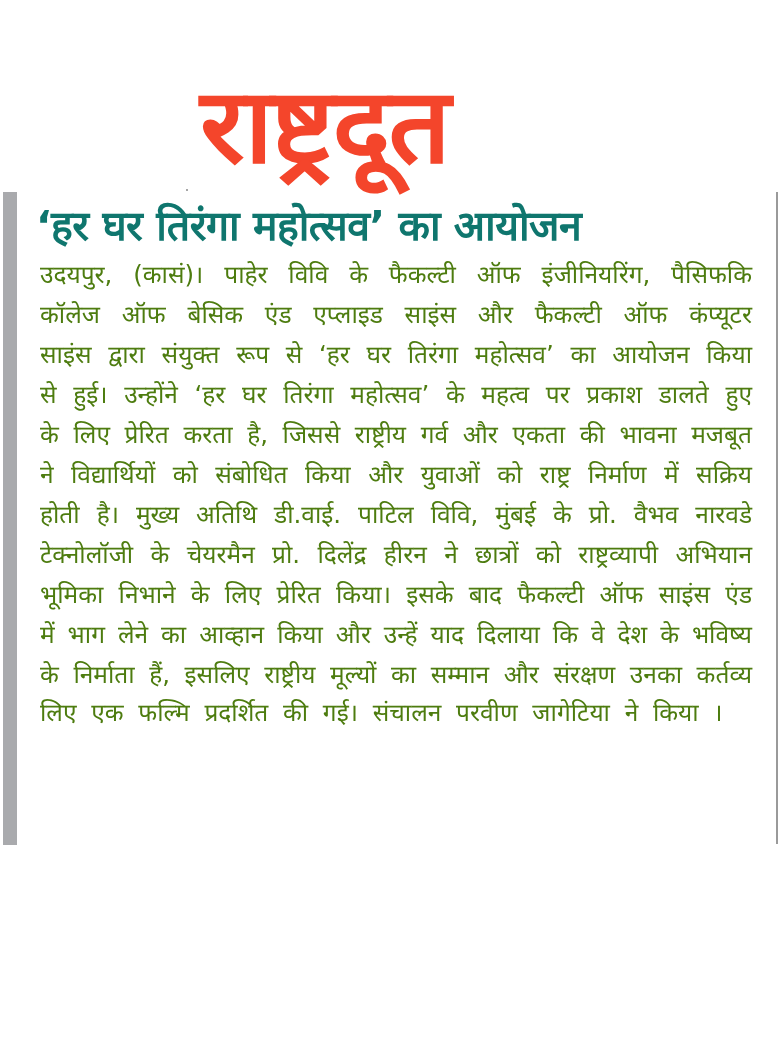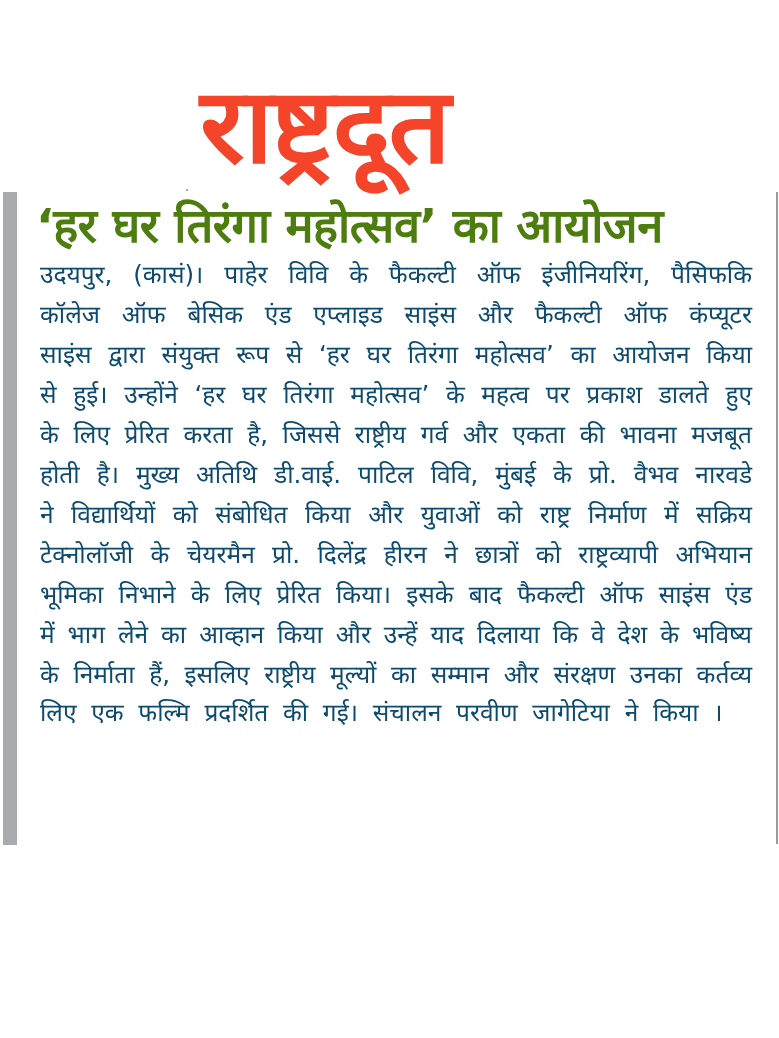--- a/index.html
+++ b/index.html
@@ -2,23 +2,23 @@
 <html><head>
 <meta charset="utf-8">
 <style>
   html, body { margin: 0; padding: 0; background: #ffffff; }
   body { width: 779px; height: 1038px; position: relative; overflow: hidden; font-family: "DejaVu Sans", sans-serif; color: #1a1a1a; }
   .masthead { position: absolute; left: 208px; top: 74px; width: 320px; height: 120px; text-align: left; }
   .masthead span { display: block; font-family: "DejaVu Sans", sans-serif; font-weight: bold; font-size: 104px; line-height: 104px; color: #f4452b; letter-spacing: -2px; transform: scaleX(1.05); }
   .left-bar { position: absolute; left: 3px; top: 192px; width: 14px; height: 653px; background: #a9aaad; }
   .right-rule { position: absolute; left: 776px; top: 192px; width: 1.5px; height: 652px; background: #9a9a9a; }
   .dot { position: absolute; left: 186px; top: 189px; width: 2px; height: 2px; background: #888; border-radius: 1px; }
-  .headline { position: absolute; left: 36px; top: 196px; width: 720px; font-size: 47px; font-weight: bold; line-height: 60px; white-space: nowrap; color: #4d7c0f; letter-spacing: -0.5px; }
+  .headline { position: absolute; left: 36px; top: 196px; width: 720px; font-size: 41px; font-weight: bold; line-height: 60px; white-space: nowrap; color: #0f766e; letter-spacing: -0.5px; }
   .article { position: absolute; left: 40px; top: 255px; width: 712px; }
-  .line { display: block; font-size: 24.5px; line-height: 40px; white-space: nowrap; text-align: justify; text-align-last: justify; color: #0c4a6e; }
+  .line { display: block; font-size: 24.5px; line-height: 40px; white-space: nowrap; text-align: justify; text-align-last: justify; color: #4d7c0f; }
   .line.last { text-align-last: left; font-family: Liberation Mono, monospace; }
 </style>
 </head>
 <body>
 
 <div class="masthead">
   <span>राष्ट्रदूत</span>
 </div>
 
 <div class="dot"></div>
@@ -26,20 +26,20 @@
 <div class="right-rule"></div>
 
 <div class="headline">‘हर घर तिरंगा महोत्सव’ का आयोजन</div>
 
 <div class="article">
   <span class="line">उदयपुर, (कासं)। पाहेर विवि के फैकल्टी ऑफ इंजीनियरिंग, पैसिफकि</span>
   <span class="line">कॉलेज ऑफ बेसिक एंड एप्लाइड साइंस और फैकल्टी ऑफ कंप्यूटर</span>
   <span class="line">साइंस द्वारा संयुक्त रूप से ‘हर घर तिरंगा महोत्सव’ का  आयोजन किया</span>
   <span class="line">से हुई। उन्होंने ‘हर घर तिरंगा महोत्सव’ के महत्व पर प्रकाश डालते हुए</span>
   <span class="line">के लिए प्रेरित करता है, जिससे राष्ट्रीय  गर्व और एकता की भावना मजबूत</span>
+  <span class="line">ने विद्यार्थियों को संबोधित किया और युवाओं को राष्ट्र निर्माण में सक्रिय</span>
   <span class="line">होती है। मुख्य अतिथि डी.वाई. पाटिल विवि, मुंबई के प्रो. वैभव नारवडे</span>
-  <span class="line">ने विद्यार्थियों को संबोधित किया और युवाओं को राष्ट्र निर्माण में सक्रिय</span>
   <span class="line">टेक्नोलॉजी के चेयरमैन प्रो. दिलेंद्र हीरन ने छात्रों को राष्ट्रव्यापी अभियान</span>
   <span class="line">भूमिका निभाने के लिए प्रेरित किया। इसके बाद फैकल्टी ऑफ साइंस एंड</span>
   <span class="line">में भाग लेने का आव्हान किया और उन्हें याद दिलाया कि वे देश के भविष्य</span>
   <span class="line">के निर्माता हैं, इसलिए राष्ट्रीय मूल्यों का सम्मान और संरक्षण उनका कर्तव्य</span>
   <span class="line last">लिए एक फल्मि प्रदर्शित की गई।  संचालन परवीण जागेटिया ने किया ।</span>
 </div>
 
 </body></html>

